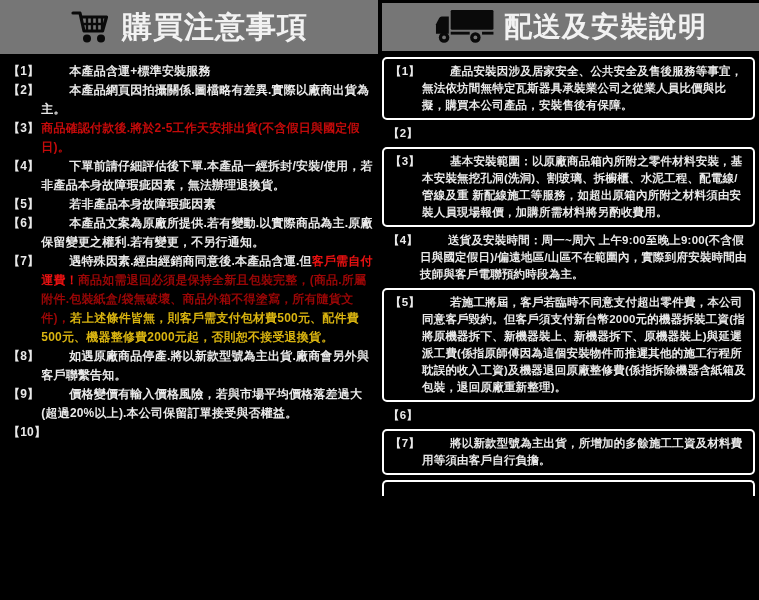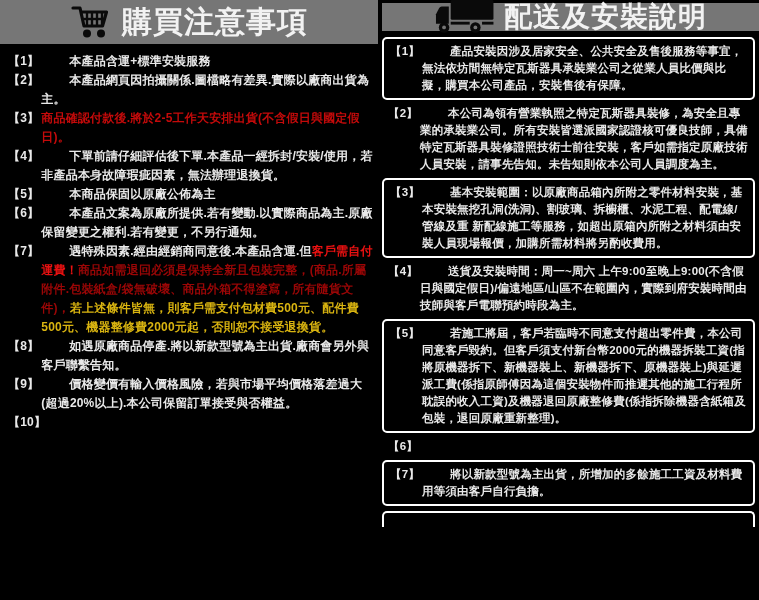--- a/index.html
+++ b/index.html
@@ -8,22 +8,22 @@
     font-family:"Liberation Sans","DejaVu Sans",sans-serif;font-weight:bold;
     display:flex;
   }
   .col{box-sizing:border-box;}
   .col-left{width:378px;}
   .col-right{width:381px;padding-left:4px;}
   .hdr{
     background:var(--header_bg,#767676);
     display:flex;align-items:center;justify-content:center;gap:10px;
   }
-  .hdr-left{height:44px;text-align:center;}
-  .hdr-right{height:28px;margin-top:3px;}
+  .hdr-left{height:54px;text-align:center;}
+  .hdr-right{height:48px;margin-top:3px;}
   .hdr-title{color:var(--header_text,#f2f2f2);letter-spacing:1px;}
   .hdr-left .hdr-title{font-size:30px;}
   .hdr-right .hdr-title{font-size:28px;}
   .hdr .icon{display:flex;align-items:center;}
   .body-left{
     padding:8px 2px 0 8px;font-size:12px;line-height:19px;letter-spacing:0.2px;
   }
   .body-right{
     padding:6px 4px 0 0;font-size:11.5px;line-height:17px;letter-spacing:0.2px;
   }
@@ -75,21 +75,21 @@
         <div class="item">
           <span class="num">【3】</span>
           <span class="txt"><span class="c-red">商品確認付款後.將於2-5工作天安排出貨(不含假日與國定假日)。</span></span>
         </div>
         <div class="item">
           <span class="num">【4】</span>
           <span class="txt"><span class="c-white">下單前請仔細評估後下單.本產品一經拆封/安裝/使用，若非產品本身故障瑕疵因素，無法辦理退換貨。</span></span>
         </div>
         <div class="item">
           <span class="num">【5】</span>
-          <span class="txt"><span class="c-white">本商品保固以原廠公佈為主</span></span>
+          <span class="txt"><span class="c-white">若非產品本身故障瑕疵因素</span></span>
         </div>
         <div class="item">
           <span class="num">【6】</span>
           <span class="txt"><span class="c-white">本產品文案為原廠所提供.若有變動.以實際商品為主.原廠保留變更之權利.若有變更，不另行通知。</span></span>
         </div>
         <div class="item">
           <span class="num">【7】</span>
           <span class="txt"><span class="c-white">遇特殊因素.經由經銷商同意後.本產品含運.但</span><span class="c-red_bright">客戶需自付運費！</span><span class="c-red_dark">商品如需退回必須是保持全新且包裝完整，(商品.所屬附件.包裝紙盒/袋無破壞、商品外箱不得塗寫，所有隨貨文件)，</span><span class="c-yellow">若上述條件皆無，則客戶需支付包材費500元、配件費500元、機器整修費2000元起，否則恕不接受退換貨。</span></span>
         </div>
         <div class="item">
@@ -124,21 +124,20 @@
     </div>
     <div class="body-right" id="right-body">
         <div class="rbox">
           <div class="item">
             <span class="num">【1】</span>
             <span class="txt"><span class="c-white">產品安裝因涉及居家安全、公共安全及售後服務等事宜，無法依坊間無特定瓦斯器具承裝業公司之從業人員比價與比擬，購買本公司產品，安裝售後有保障。</span></span>
           </div>
         </div>
         <div class="item ritem">
           <span class="num">【2】</span>
-          <span class="txt"><span class="c-white">本公司為領有營業執照之特定瓦斯器具裝修，為安全且專業的承裝業公司。所有安裝皆選派國家認證核可優良技師，具備特定瓦斯器具裝修證照技術士前往安裝，客戶如需指定原廠技術人員安裝，請事先告知。未告知則依本公司人員調度為主。</span></span>
         </div>
         <div class="rbox">
           <div class="item">
             <span class="num">【3】</span>
             <span class="txt"><span class="c-white">基本安裝範圍：以原廠商品箱內所附之零件材料安裝，基本安裝無挖孔洞(洗洞)、割玻璃、拆櫥櫃、水泥工程、配電線/管線及重 新配線施工等服務，如超出原箱內所附之材料須由安裝人員現場報價，加購所需材料將另酌收費用。</span></span>
           </div>
         </div>
         <div class="item ritem">
           <span class="num">【4】</span>
           <span class="txt"><span class="c-white">送貨及安裝時間：周一~周六 上午9:00至晚上9:00(不含假日與國定假日)/偏遠地區/山區不在範圍內，實際到府安裝時間由技師與客戶電聯預約時段為主。</span></span>

